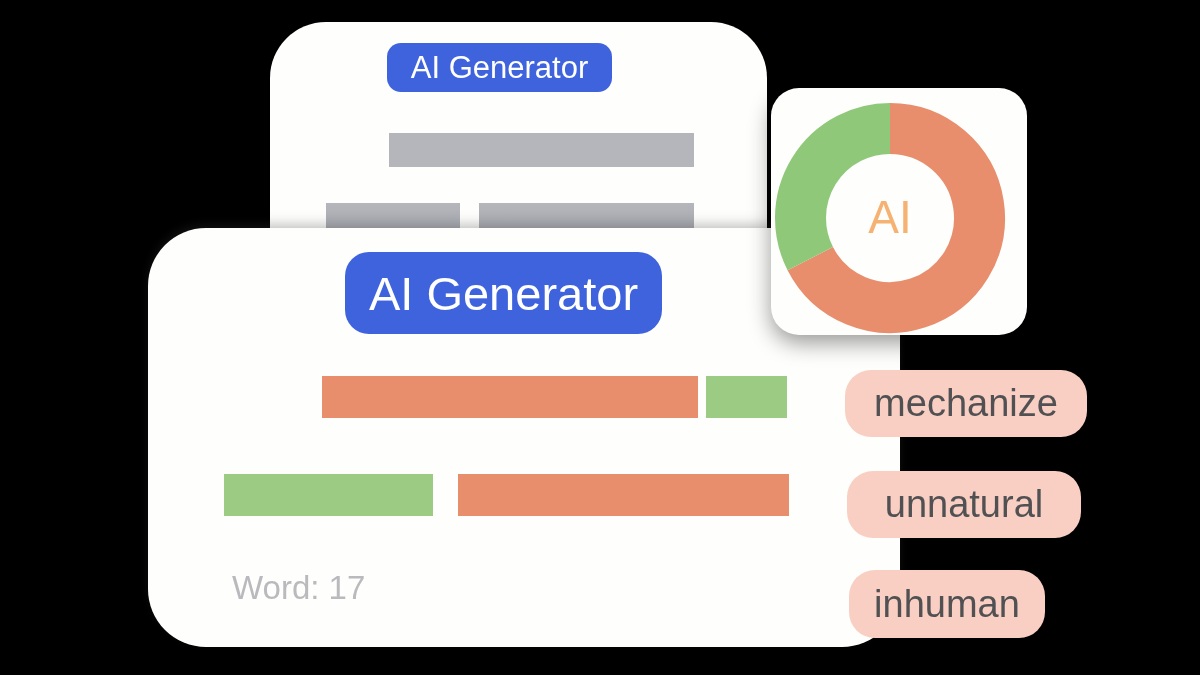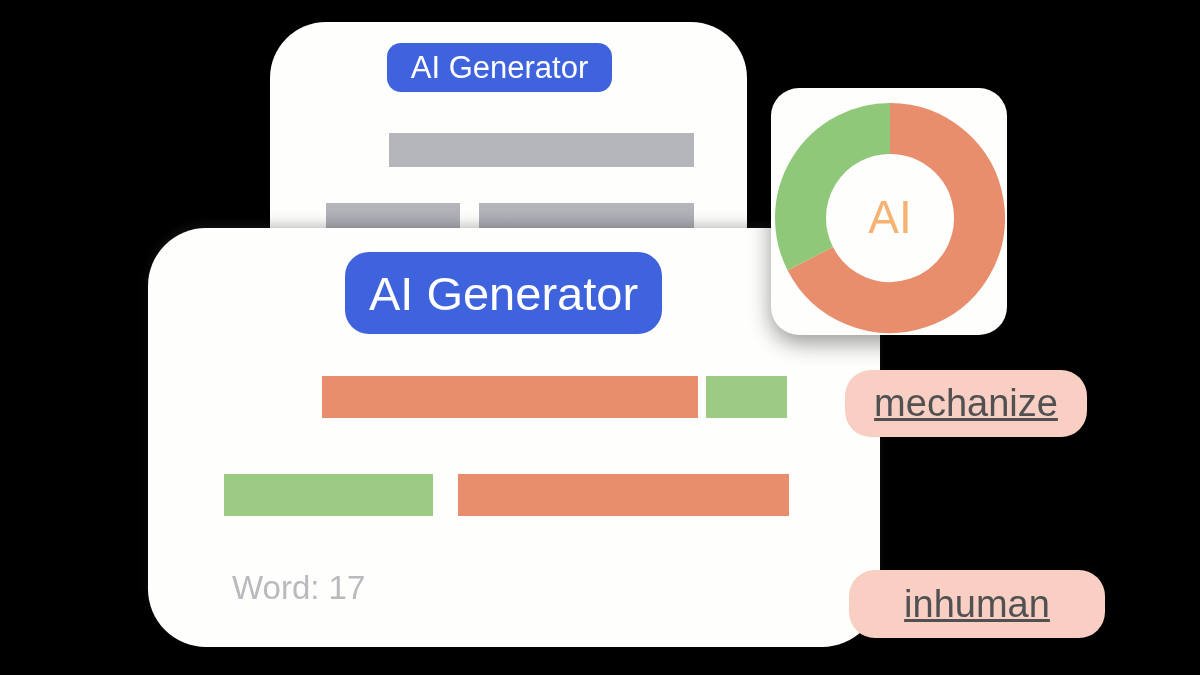--- a/index.html
+++ b/index.html
@@ -11,20 +11,21 @@
   .stage {
     position: relative;
     width: 1200px;
     height: 675px;
     background: var(--bg, #000);
     overflow: hidden;
   }
   .card {
     position: absolute;
     background: var(--card, #FEFEFC);
+    padding-left: 20px;
   }
   
   .generator-card {
     left: 270px; top: 22px;
     width: 477px; height: 290px;
     border-radius: 56px 56px 0 0;
     z-index: 1;
   }
   .badge {
     position: absolute;
@@ -110,25 +111,24 @@
   .tag {
     position: absolute;
     display: flex;
     align-items: center;
     justify-content: center;
     background: var(--tag-bg, #F9CFC3);
     color: var(--tag-text, #515153);
     font-size: 38px;
     border-radius: 26px;
     z-index: 4;
-    text-decoration: underline;
   }
   .tag-1 { left: 845px; top: 370px; width: 242px; height: 67px; }
   .tag-2 { left: 847px; top: 471px; width: 234px; height: 67px; }
-  .tag-3 { left: 849px; top: 570px; width: 256px; height: 68px; }
+  .tag-3 { left: 849px; top: 570px; width: 196px; height: 68px; }
 </style>
 </head>
 <body>
 
 <div class="stage">
 
   <section class="card generator-card">
     <div class="badge badge-generator">AI Generator</div>
     <div class="gbar gbar-1"></div>
     <div class="gbar gbar-2a"></div>
@@ -148,15 +148,16 @@
 
   <section class="card donut-card">
     <svg viewBox="0 0 236 247" aria-hidden="true">
       <path d="M 119 40.5 A 89.5 89.5 0 1 1 39.26 170.63" fill="none" stroke="var(--donut-orange, #E88E6D)" stroke-width="51"></path>
       <path d="M 39.26 170.63 A 89.5 89.5 0 0 1 119 40.5" fill="none" stroke="var(--donut-green, #90C87A)" stroke-width="51"></path>
     </svg>
     <div class="donut-label">AI</div>
   </section>
 
   <div class="tag tag-1">mechanize</div>
+  <div class="tag tag-2">unnatural</div>
   <div class="tag tag-3">inhuman</div>
 
 </div>
 
 </body></html>

